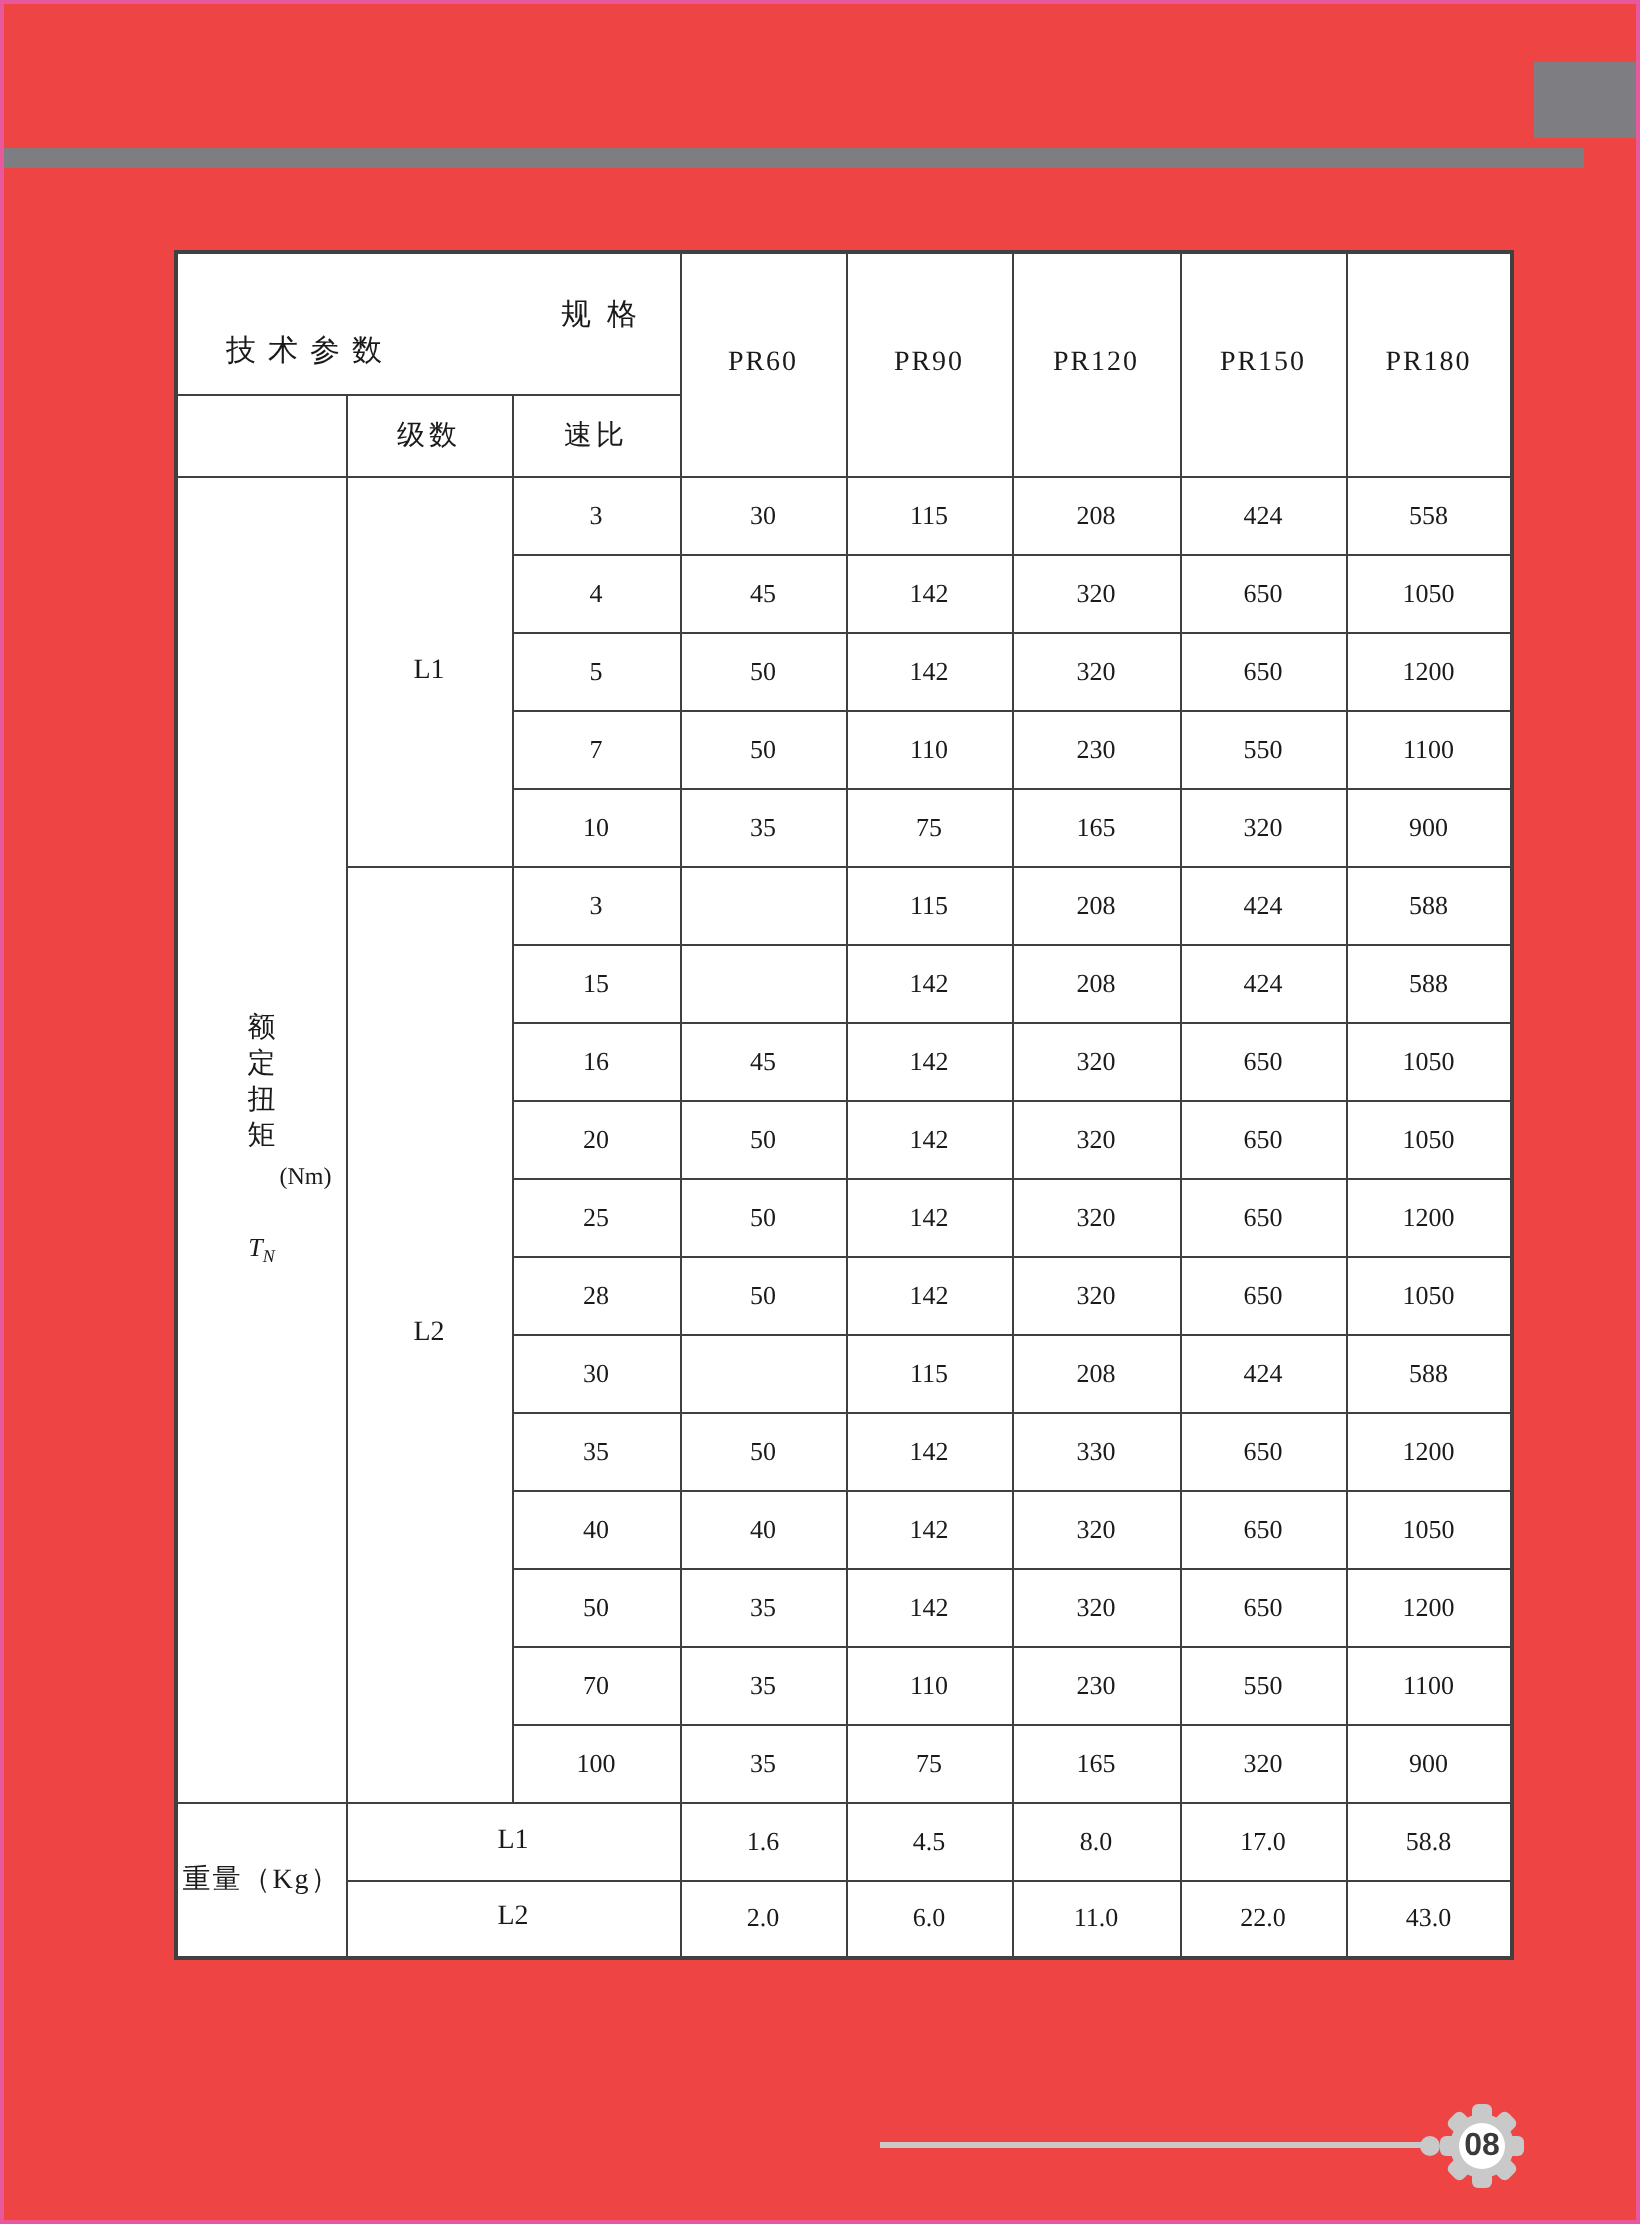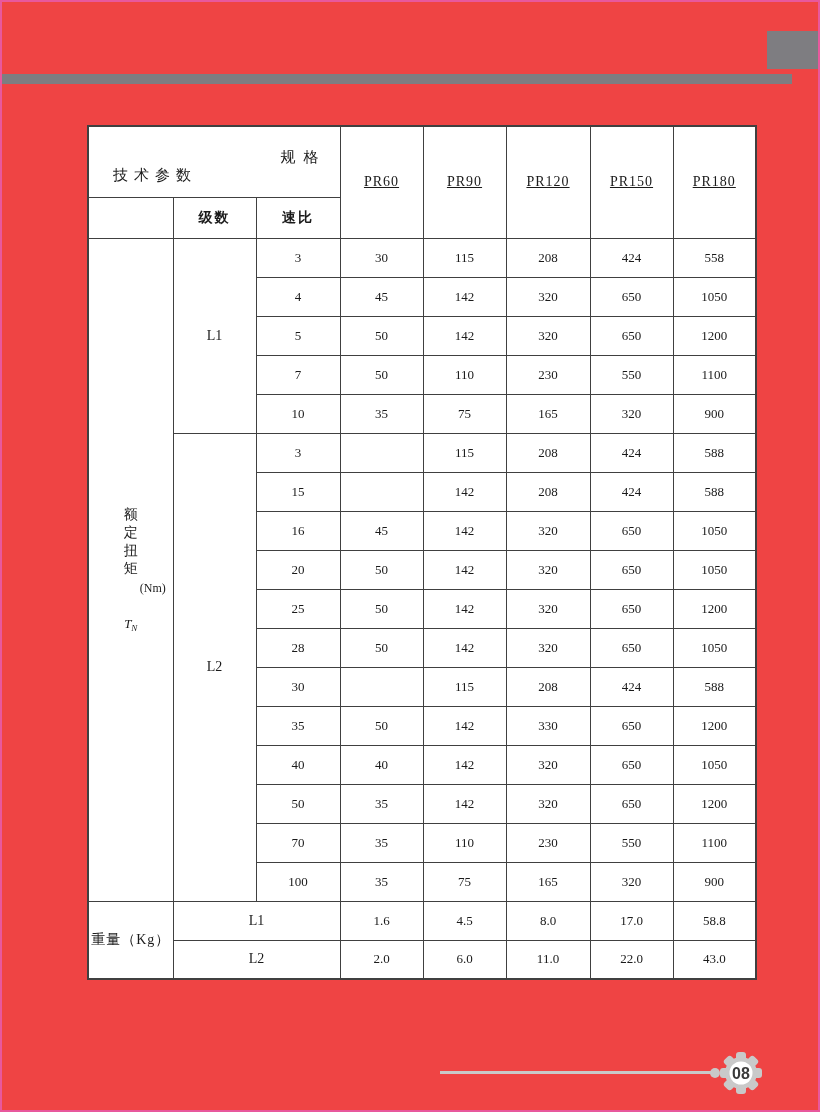--- a/index.html
+++ b/index.html
@@ -60,22 +60,22 @@
       transparent calc(50% + 0.8px));
   }
   .corner-top {
     position: absolute; right: 13px; top: 21px;
     font-size: 15px; letter-spacing: 8px;
   }
   .corner-bottom {
     position: absolute; left: 12px; bottom: 12px;
     font-size: 15px; letter-spacing: 6px; margin-left: 12px;
   }
-  td.model-cell { font-size: 14px; letter-spacing: 1px; text-decoration: underline; }
-  td.sub-head   { font-size: 14px; letter-spacing: 2px; font-weight: bold; }
+  td.model-cell { font-size: 14px; letter-spacing: 1px; }
+  td.sub-head   { font-size: 14px; letter-spacing: 2px; }
 
   td.torque-cell { background: #fff; }
   .torque-wrap { display: inline-block; text-align: center; }
   .torque-chars { font-size: 14px; }
   .torque-chars div { line-height: 18px; }
   .torque-unit { font-size: 12px; margin-top: 3px; padding-left: 44px; }
   .torque-sym  { font-size: 13px; font-style: italic; margin-top: 20px; }
   .torque-sym .sub { font-size: 9px; vertical-align: -3px; font-style: italic; }
 
   td.stage-cell { font-size: 14px; }

